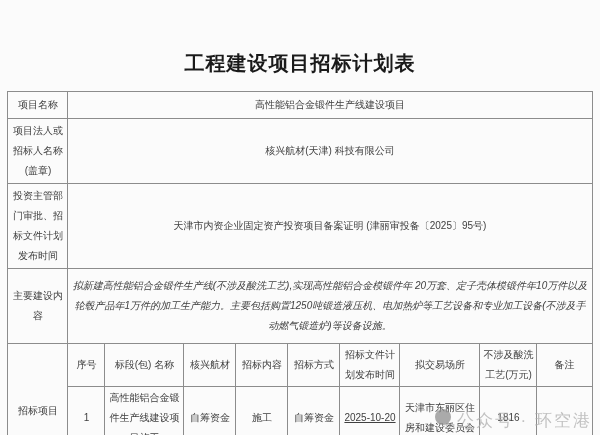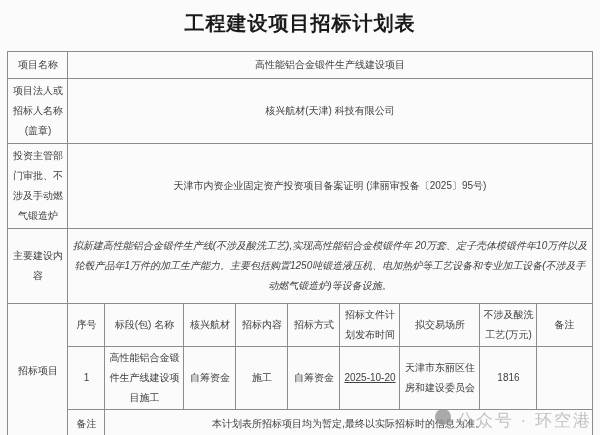--- a/index.html
+++ b/index.html
@@ -11,20 +11,21 @@
     position:relative;
     overflow:hidden;
   }
   .page-title{
     text-align:center;
     font-weight:bold;
     font-size:20px;
     color:#1a1a1a;
     padding-top:10px;
     letter-spacing:1px;
+    margin-top:40px;
   }
   table.plan{
     border-collapse:collapse;
     table-layout:fixed;
     width:584px;
     margin:14px auto 0;
   }
   table.plan td{
     border:1px solid #8c8c8c;
     text-align:center;
@@ -84,21 +85,21 @@
     <td class="label-cell">项目名称</td>
     <td colspan="9">高性能铝合金锻件生产线建设项目</td>
   </tr>
 
   <tr style="height:65px">
     <td class="label-cell">项目法人或招标人名称(盖章)</td>
     <td colspan="9">核兴航材(天津) 科技有限公司</td>
   </tr>
 
   <tr style="height:85px">
-    <td class="label-cell">投资主管部门审批、不涉及手动燃气锻造炉</td>
+    <td class="label-cell">投资主管部门审批、招标文件计划发布时间</td>
     <td colspan="9">天津市内资企业固定资产投资项目备案证明 (津丽审投备〔2025〕95号)</td>
   </tr>
 
   <tr style="height:75px">
     <td class="label-cell">主要建设内容</td>
     <td colspan="9" class="build-content">拟新建高性能铝合金锻件生产线(不涉及酸洗工艺),实现高性能铝合金模锻件年 20万套、定子壳体模锻件年10万件以及轮毂产品年1万件的加工生产能力。主要包括购置1250吨锻造液压机、电加热炉等工艺设备和专业加工设备(不涉及手动燃气锻造炉)等设备设施。</td>
   </tr>
 
   <tr style="height:43px">
     <td rowspan="3" class="label-cell">招标项目</td>

